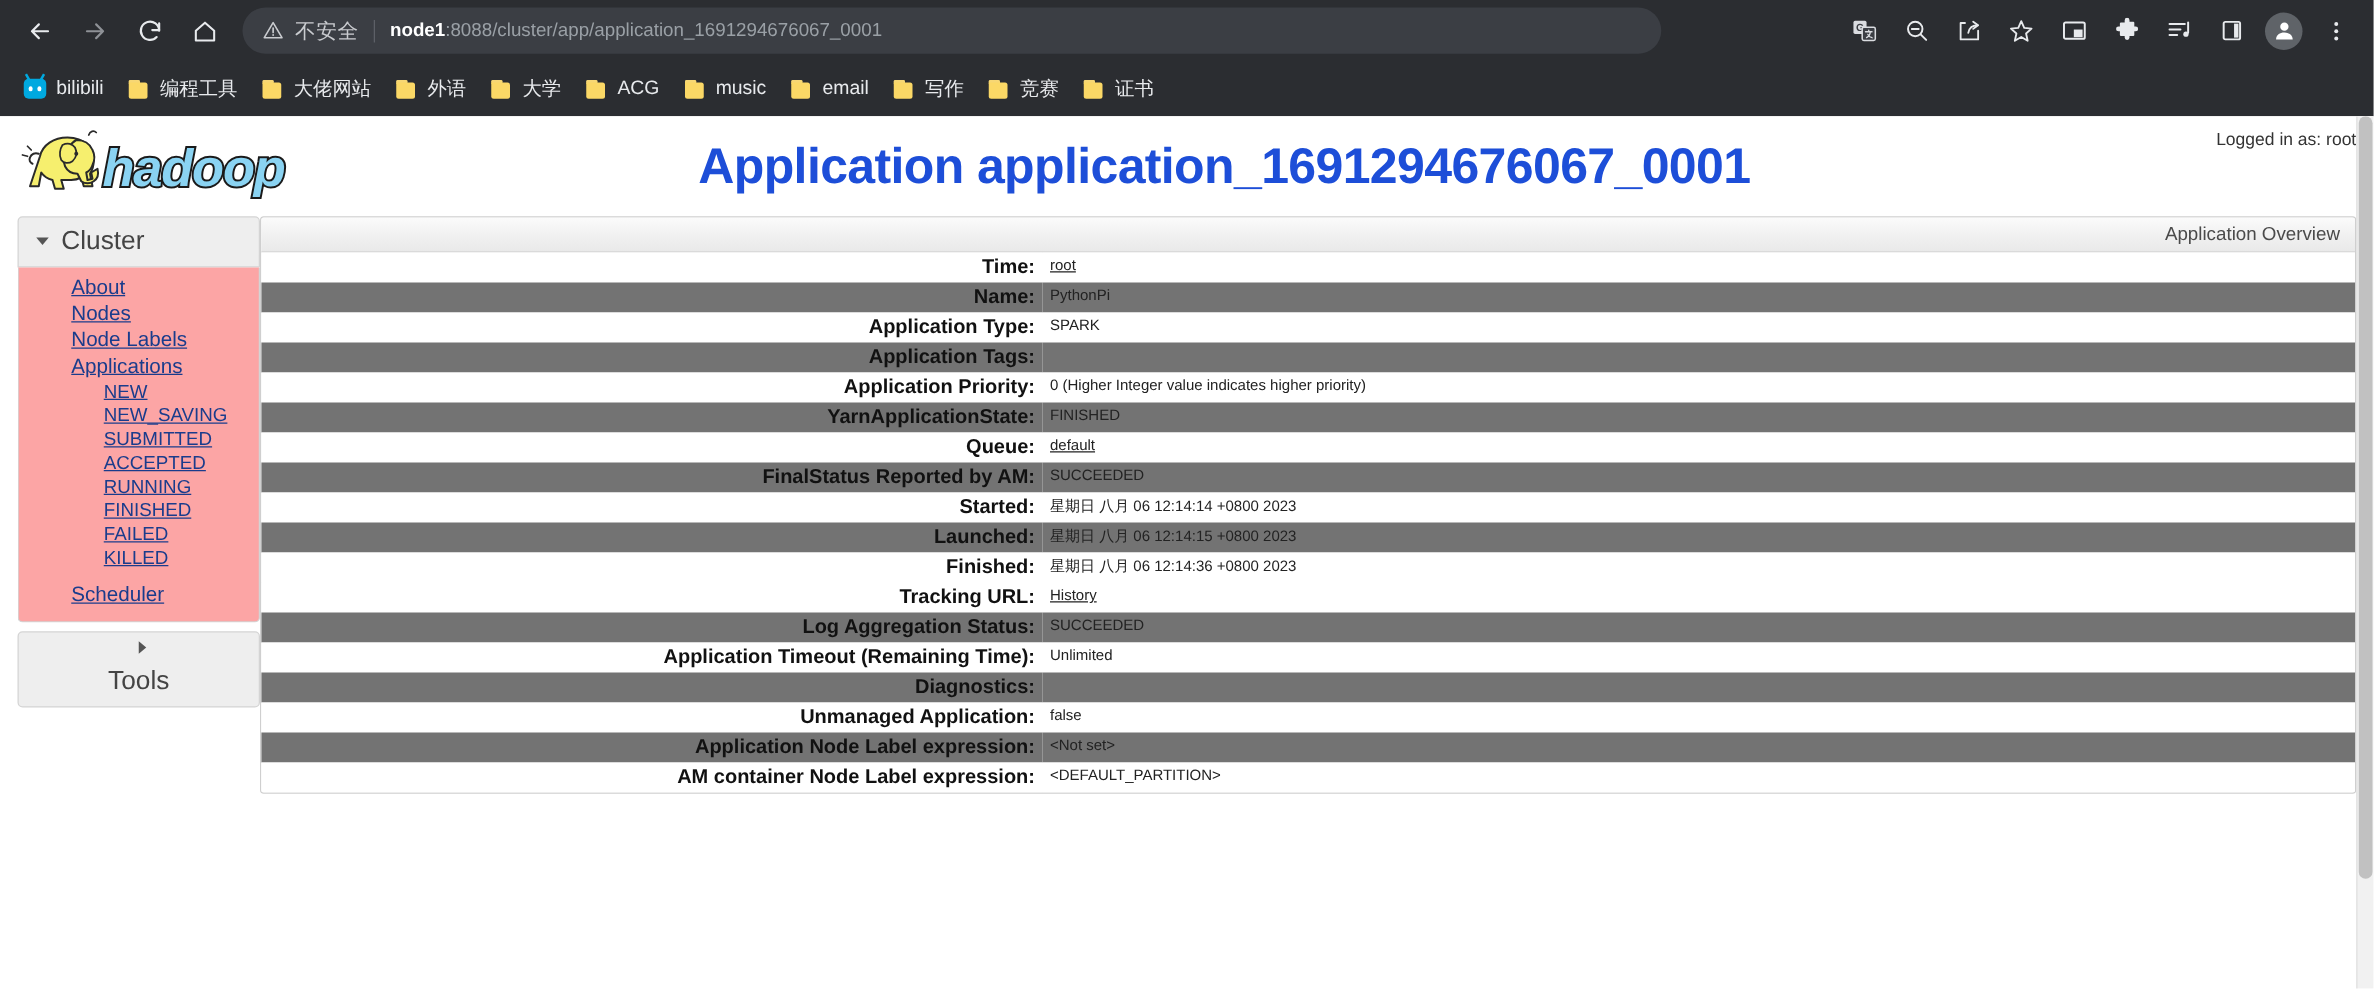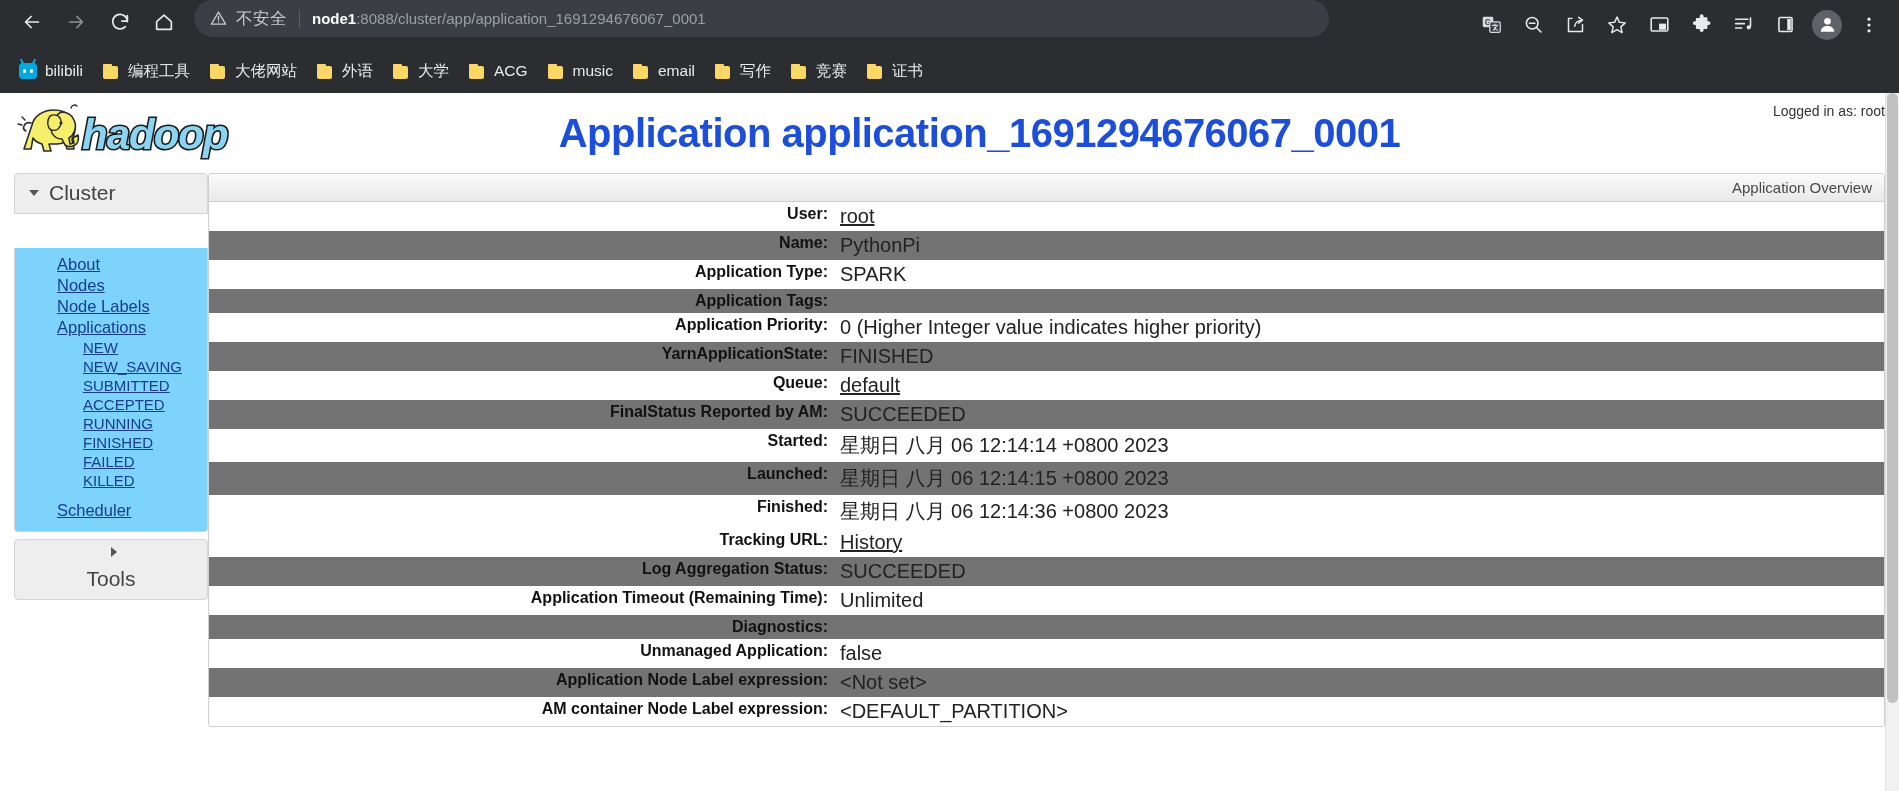--- a/index.html
+++ b/index.html
@@ -16,20 +16,21 @@
 
   
   .browser-chrome {
     background: #2b2d31;
     height: 93px;
     position: relative;
   }
   .nav-bar {
     height: 49px;
     display: flex;
+    align-items: center;
     padding: 0 10px;
     box-sizing: border-box;
   }
   .nav-btn {
     width: 44px;
     height: 44px;
     display: flex;
     align-items: center;
     justify-content: center;
     border-radius: 50%;
@@ -246,23 +247,22 @@
     width: 0; height: 0;
     border-top: 5px solid transparent;
     border-bottom: 5px solid transparent;
     border-left: 6px solid #555;
     margin-left: 6px;
   }
   .acc-body {
     border: 1px solid #d4d4d4;
     border-top: none;
     border-radius: 0 0 4px 4px;
-    background: #7dd3fc;
+    background: #fca5a5;
     padding: 6px 0 10px 0;
-    margin-top: 34px;
   }
   .nav-link {
     display: block;
     color: #1a3c8c;
     font-size: 16.5px;
     text-decoration: underline;
     padding: 1px 0 1px 0;
     margin-left: 42px;
     width: fit-content;
     cursor: pointer;
@@ -313,21 +313,21 @@
     font-size: 16px;
     color: #111111;
     padding: 3px 6px 3px 0;
     width: 619px;
     font-family: "Liberation Sans Narrow", "Liberation Sans", sans-serif;
     white-space: nowrap;
   }
   table.overview td {
     text-align: left;
     vertical-align: top;
-    font-size: 20px;
+    font-size: 12px;
     color: #222222;
     padding: 3px 0 3px 6px;
     font-family: "Liberation Sans Narrow", "Liberation Sans", sans-serif;
     white-space: nowrap;
   }
   table.overview td a,
   .cell-link {
     color: #222222;
     text-decoration: underline;
     cursor: pointer;
@@ -570,21 +570,21 @@
     </div>
 
     <div class="main">
       <div class="table-box">
         <div class="table-caption-bar">
           <span class="table-caption-text">Application Overview</span>
         </div>
         <table class="overview">
           <tbody>
             <tr class="odd">
-              <th>User:</th>
+              <th>Time:</th>
               <td><span class="cell-link">root</span></td>
             </tr>
             <tr class="even">
               <th>Name:</th>
               <td>PythonPi</td>
             </tr>
             <tr class="odd">
               <th>Application Type:</th>
               <td>SPARK</td>
             </tr>

